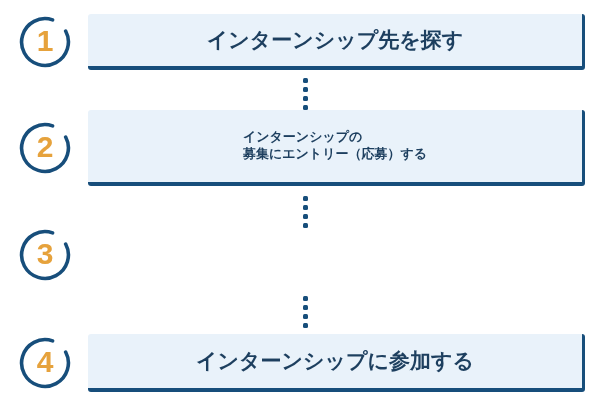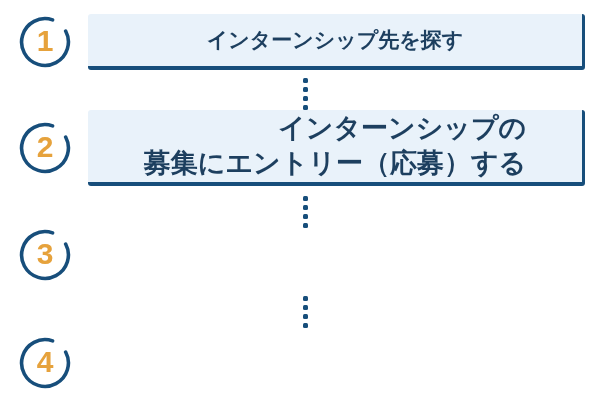--- a/index.html
+++ b/index.html
@@ -60,25 +60,25 @@
     border-radius: 3px;
     display: flex;
     align-items: center;
     justify-content: center;
     box-sizing: border-box;
   }
   .step-label {
     color: #1d3f5f;
     font-weight: bold;
     font-size: 21px;
-    text-align: right;
+    text-align: left;
     white-space: pre-line;
     line-height: 1.3;
   }
-  .row-2 .step-label { font-size: 27px; }
+  .row-2 .step-label { font-size: 13px; }
 
   .dots {
     position: absolute;
     left: 303px;
     display: flex;
     flex-direction: column;
     gap: 4px;
   }
   .dots-1 { top: 78px; }
   .dots-2 { top: 196px; }
@@ -150,15 +150,18 @@
     <span></span>
   </div>
 
   <div class="step-row row-4">
     <div class="num-circle">
       <svg viewBox="0 0 60 60">
         <circle cx="30" cy="30" r="26" fill="#ffffff" stroke="#174e7b" stroke-width="4" pathLength="100" stroke-dasharray="88 12" stroke-linecap="round" transform="rotate(-28 30 30)"></circle>
       </svg>
       <span class="num">4</span>
     </div>
+    <div class="step-box">
+      <span class="step-label">インターンシップに参加する</span>
+    </div>
   </div>
 
 </div>
 
 </body></html>

